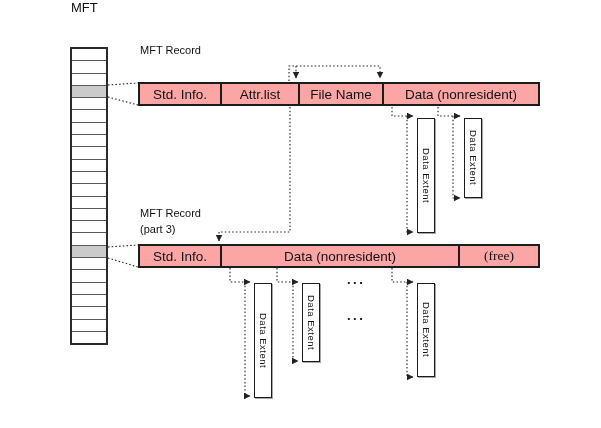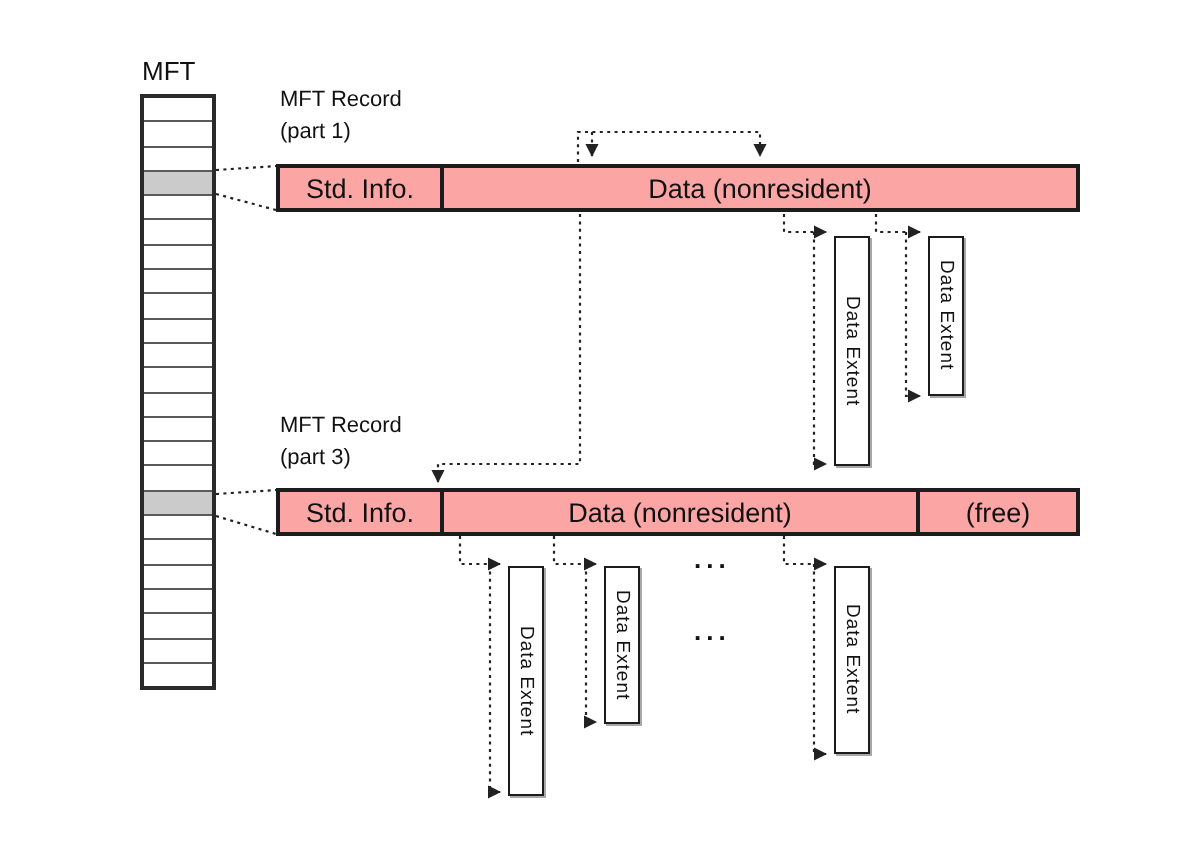--- a/index.html
+++ b/index.html
@@ -71,21 +71,21 @@
 
       <path d="M230,268 L230,282 L250,282" marker-end="url(#arr)"></path>
       <path d="M245,282 L245,396 L250,396" marker-end="url(#arr)"></path>
       <path d="M277,268 L277,282 L298,282" marker-end="url(#arr)"></path>
       <path d="M293,282 L293,361 L298,361" marker-end="url(#arr)"></path>
       <path d="M392,268 L392,282 L413,282" marker-end="url(#arr)"></path>
       <path d="M407,282 L407,377 L413,377" marker-end="url(#arr)"></path>
     </g>
   </svg>
 
-  <div class="abs label" style="left:71px;top:28px;">MFT</div>
+  <div class="abs label" style="left:71px;top:0;">MFT</div>
   <div class="abs mft-col">
       <div class="mft-row"></div>
       <div class="mft-row"></div>
       <div class="mft-row"></div>
       <div class="mft-row hl"></div>
       <div class="mft-row"></div>
       <div class="mft-row"></div>
       <div class="mft-row"></div>
       <div class="mft-row"></div>
       <div class="mft-row"></div>
@@ -101,37 +101,38 @@
       <div class="mft-row"></div>
       <div class="mft-row"></div>
       <div class="mft-row"></div>
       <div class="mft-row"></div>
       <div class="mft-row"></div>
       <div class="mft-row"></div>
     </div>
 
   <div class="abs rec-label" style="left:140px;top:43px;">
     <div>MFT Record</div>
-    <div>(part 1)</div>
   </div>
 
   <div class="abs record" style="left:138px;top:82px;width:402px;">
     <div class="cell" style="width:80px;">Std. Info.</div>
+    <div class="cell" style="width:78px;">Attr.list</div>
+    <div class="cell" style="width:84px;">File Name</div>
     <div class="cell" style="flex:1;">Data (nonresident)</div>
   </div>
 
   <div class="abs rec-label" style="left:140px;top:206px;">
     <div>MFT Record</div>
     <div>(part 3)</div>
   </div>
 
   <div class="abs record" style="left:138px;top:244px;width:402px;">
     <div class="cell" style="width:80px;">Std. Info.</div>
     <div class="cell" style="width:238px;">Data (nonresident)</div>
-    <div class="cell" style="flex:1;">(free)</div>
+    <div class="cell" style="flex:1;font-family:Liberation Serif, serif;">(free)</div>
   </div>
 
   <div class="abs extent" style="left:417px;top:118px;height:115px;">
     <span>Data Extent</span>
   </div>
   <div class="abs extent" style="left:464px;top:118px;height:80px;">
     <span>Data Extent</span>
   </div>
 
   <div class="abs extent" style="left:254px;top:283px;height:115px;">

